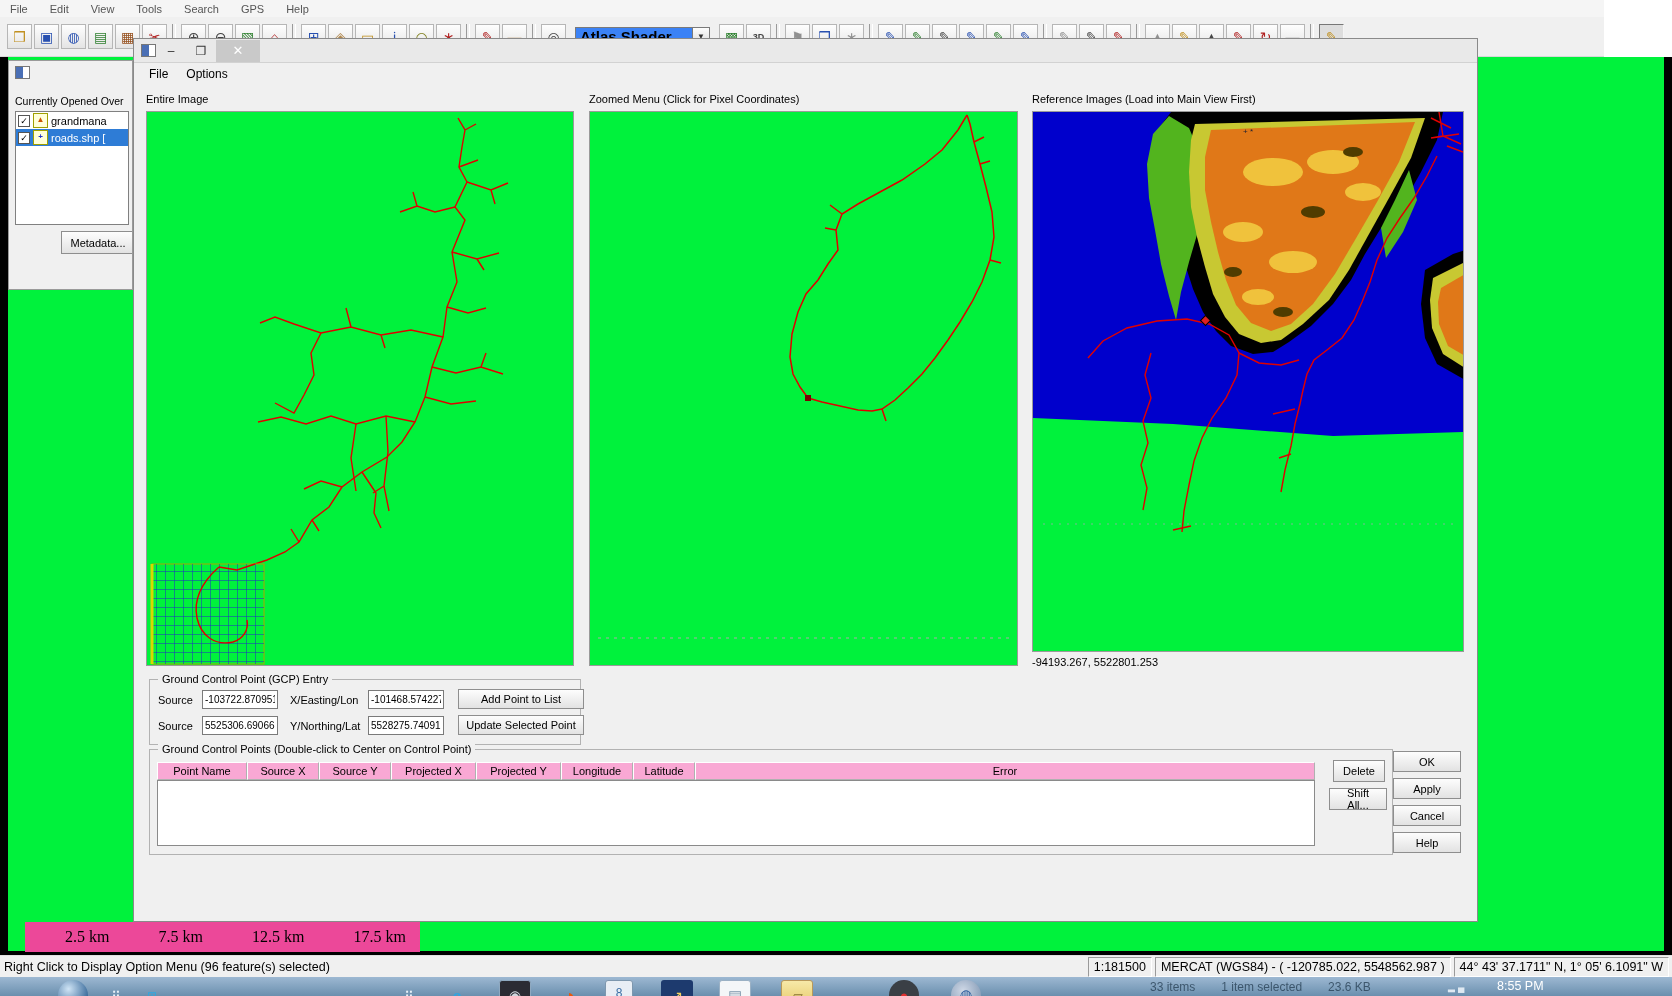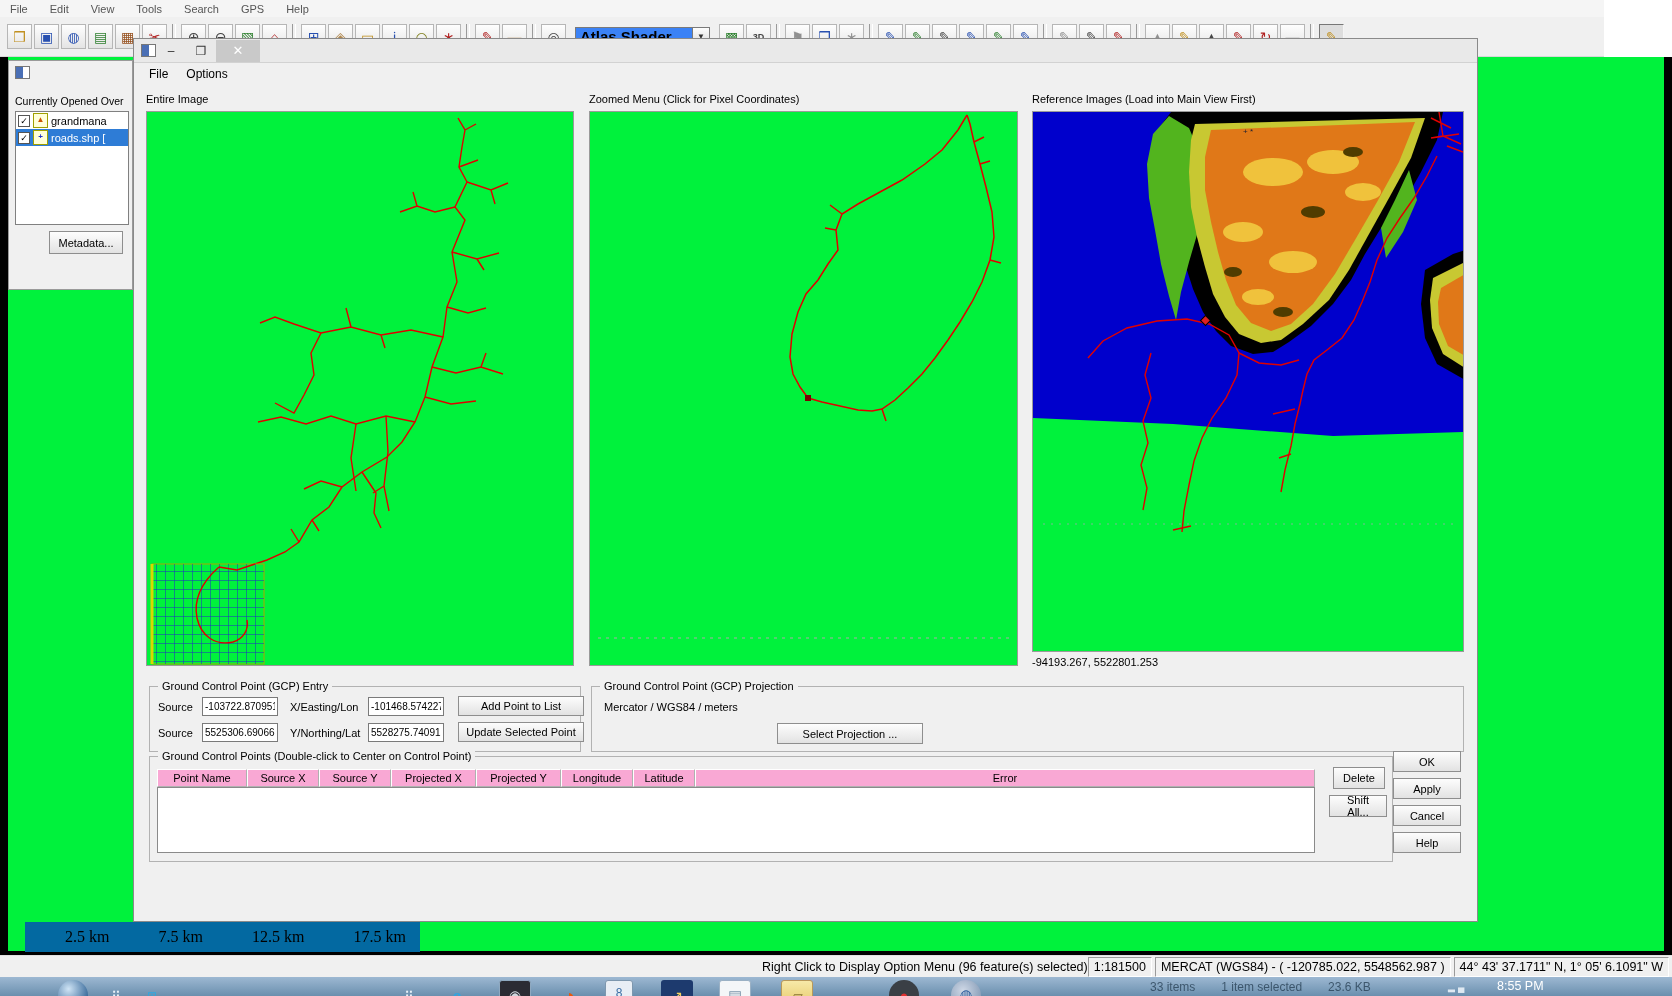--- a/index.html
+++ b/index.html
@@ -37,75 +37,75 @@
   .ov-title{position:absolute;left:6px;top:34px;font-size:10.5px;white-space:nowrap;}
   .ov-list{position:absolute;left:6px;top:50px;width:112px;height:112px;background:#fff;
            border:1px solid #808080;overflow:hidden;}
   .op-row{display:flex;align-items:center;height:17px;font-size:11px;gap:3px;padding-left:2px;white-space:nowrap;}
   .op-row.sel{background:#2e7cd6;color:#fff;}
   .chk{width:10px;height:10px;border:1px solid #555;background:#fff;font-size:9px;line-height:10px;
        text-align:center;color:#000;flex:none;}
   .licon{width:13px;height:13px;border:1px solid #a0a000;background:#ffffd8;font-size:8px;line-height:12px;
          text-align:center;flex:none;}
   .licon-raster i{color:#cc5500}.licon-vector i{color:#2233cc;font-weight:bold}
-  .meta-btn{position:absolute;left:40px;top:170px;width:72px;height:21px;background:linear-gradient(#fdfdfd,#e2e2e2);
+  .meta-btn{position:absolute;left:52px;top:170px;width:72px;height:21px;background:linear-gradient(#fdfdfd,#e2e2e2);
             border:1px solid #8e8e8e;font-size:11px;display:flex;align-items:center;justify-content:center;}
   
   .legend{position:absolute;left:8px;top:290px;width:122px;height:662px;background:#ccffdd;
           border:2px solid #000;border-right:3px solid #000;box-sizing:border-box;overflow:hidden;}
   .grad{position:absolute;left:78px;top:8px;width:30px;height:520px;
         background:linear-gradient(180deg,#ff7c00 0%,#ffb300 12%,#ffe000 26%,#fff200 34%,#cde800 41%,
         #7fd400 49%,#1fc400 58%,#00c936 67%,#00dc8c 77%,#00f0e0 85%,#00baf0 91%,#0060f0 96%,#0014dd 100%);}
   .leg-label{position:absolute;left:0;width:62px;text-align:right;font-size:16px;
              font-family:"Liberation Serif",serif;}
   .leg-tick{position:absolute;left:64px;width:13px;height:2px;background:#000;}
   .sline{position:absolute;left:35px;top:612px;width:85px;height:3px;background:#000;}
   .stick{position:absolute;width:3px;height:17px;background:#000;top:605px;}
   
-  .scalestrip{position:absolute;left:25px;top:922px;width:395px;height:30px;background:#0369a1;
+  .scalestrip{position:absolute;left:25px;top:922px;width:395px;height:30px;background:#ec4899;
               display:flex;align-items:center;justify-content:space-between;padding:0 14px 0 40px;
               box-sizing:border-box;font-family:"Liberation Serif",serif;font-size:16px;}
   
   .dialog{position:absolute;left:133px;top:38px;width:1345px;height:884px;background:#f0f0f0;
           border:1px solid #8a8a8a;box-sizing:border-box;}
   .dlg-title{position:absolute;left:0;top:0;width:100%;height:24px;background:#e9e9e9;
              display:flex;align-items:center;border-bottom:1px solid #d2d2d2;box-sizing:border-box;}
   .dlg-ico{width:13px;height:11px;margin-left:7px;border:1px solid #777;
            background:linear-gradient(90deg,#4a6fb5 55%,#fff 55%);flex:none;}
   .dlg-title-text{flex:1;text-align:center;font-size:13px;}
   .win-btn{width:30px;height:22px;display:flex;align-items:center;justify-content:center;
            font-size:12px;color:#333;flex:none;}
   .win-close{width:44px;background:#c9c9c9;color:#fff;font-size:13px;}
   .dlg-menu{position:absolute;left:0;top:24px;height:21px;display:flex;align-items:center;
             font-size:12px;padding-left:6px;}
   .dlg-menu span{padding:0 9px;}
   .plabel{position:absolute;font-size:11px;white-space:nowrap;}
   .panel{position:absolute;border:1px solid #9a9a9a;background:#00f23c;overflow:hidden;box-sizing:border-box;}
-  .group{position:absolute;border:1px solid #b2b2b2;box-sizing:border-box;margin-top:7px;}
+  .group{position:absolute;border:1px solid #b2b2b2;box-sizing:border-box;}
   .gtitle{position:absolute;top:-7px;left:8px;background:#f0f0f0;padding:0 4px;font-size:11px;white-space:nowrap;}
   .flabel{position:absolute;font-size:11px;white-space:nowrap;}
   .field{position:absolute;height:19px;width:76px;border:1px solid #7a7a7a;background:#fff;
          font-size:10px;font-family:"Liberation Sans",sans-serif;padding:0 2px;box-sizing:border-box;
          overflow:hidden;white-space:nowrap;}
   .btn{position:absolute;background:linear-gradient(#fdfdfd,#e2e2e2);border:1px solid #8e8e8e;
        font-size:11px;display:flex;align-items:center;justify-content:center;box-sizing:border-box;}
   .thead{position:absolute;left:7px;top:12px;width:1158px;height:18px;display:flex;}
   .thead span{border:1px solid #b0b0b0;border-top-color:#fff;border-left-color:#fff;background:#f9a8d4;
               font-size:11px;display:flex;align-items:center;justify-content:center;box-sizing:border-box;
               white-space:nowrap;overflow:hidden;}
   .thead span:nth-of-type(1){width:90px}.thead span:nth-of-type(2){width:72px}
   .thead span:nth-of-type(3){width:72px}.thead span:nth-of-type(4){width:85px}
   .thead span:nth-of-type(5){width:85px}.thead span:nth-of-type(6){width:72px}
   .thead span:nth-of-type(7){width:62px}.thead span:nth-of-type(8){flex:1}
   .tbody{position:absolute;left:7px;top:30px;width:1158px;height:66px;background:#fff;
          border:1px solid #8a8a8a;box-sizing:border-box;}
   
   .statusbar{position:absolute;left:0;top:955px;width:1672px;height:22px;background:#f0f0f0;
              display:flex;align-items:center;font-size:12.5px;box-sizing:border-box;border-top:1px solid #e0e0e0;}
-  .sb-left{padding-left:23px;flex:1;white-space:nowrap;text-align:right;}
+  .sb-left{padding-left:4px;flex:1;white-space:nowrap;}
   .seg{border:1px solid;border-color:#9a9a9a #fff #fff #9a9a9a;height:18px;display:flex;align-items:center;
        padding:0 5px;margin-right:3px;white-space:nowrap;background:#f0f0f0;}
   
   .taskbar{position:absolute;left:0;top:977px;width:1672px;height:19px;
            background:linear-gradient(#9db8d2,#6a8fae);overflow:hidden;}
   .tb-icons{position:absolute;left:0;top:3px;display:flex;align-items:flex-start;}
   .tbi{width:32px;height:32px;border-radius:3px;display:flex;align-items:center;justify-content:center;
        font-size:15px;flex:none;box-sizing:border-box;}
   .tb-orb{margin-left:58px;border-radius:50%;background:radial-gradient(circle at 35% 30%,#cfe4f5,#3f6f9e 70%);width:30px;height:30px;}
   .tb-grid{margin-left:12px;color:#e9f1f8;font-size:13px;}
@@ -425,25 +425,20 @@
       <span class="flabel" style="left:140px;top:14px">X/Easting/Lon</span>
       <input class="field" style="left: 218px; top: 10px;" value="-101468.5742276">
       <button class="btn" style="left:308px;top:9px;width:126px;height:20px">Add Point to List</button>
       <span class="flabel" style="left:8px;top:40px">Source</span>
       <input class="field" style="left: 52px; top: 36px;" value="5525306.6906686">
       <span class="flabel" style="left:140px;top:40px">Y/Northing/Lat</span>
       <input class="field" style="left: 218px; top: 36px;" value="5528275.7409155">
       <button class="btn" style="left:308px;top:35px;width:126px;height:20px">Update Selected Point</button>
     </div>
 
-    <div class="group" style="left:457px;top:640px;width:873px;height:66px">
-      <span class="gtitle">Ground Control Point (GCP) Projection</span>
-      <span class="flabel" style="left:12px;top:14px">Mercator / WGS84 / meters</span>
-      <button class="btn" style="left:185px;top:36px;width:146px;height:21px">Select Projection ...</button>
-    </div>
 
     <div class="group" style="left:15px;top:710px;width:1244px;height:106px">
       <span class="gtitle">Ground Control Points (Double-click to Center on Control Point)</span>
       <div class="thead">
 
       <span>Point Name</span>
           <span>Source X</span>
           <span>Source Y</span>
           <span>Projected X</span>
           <span>Projected Y</span>

